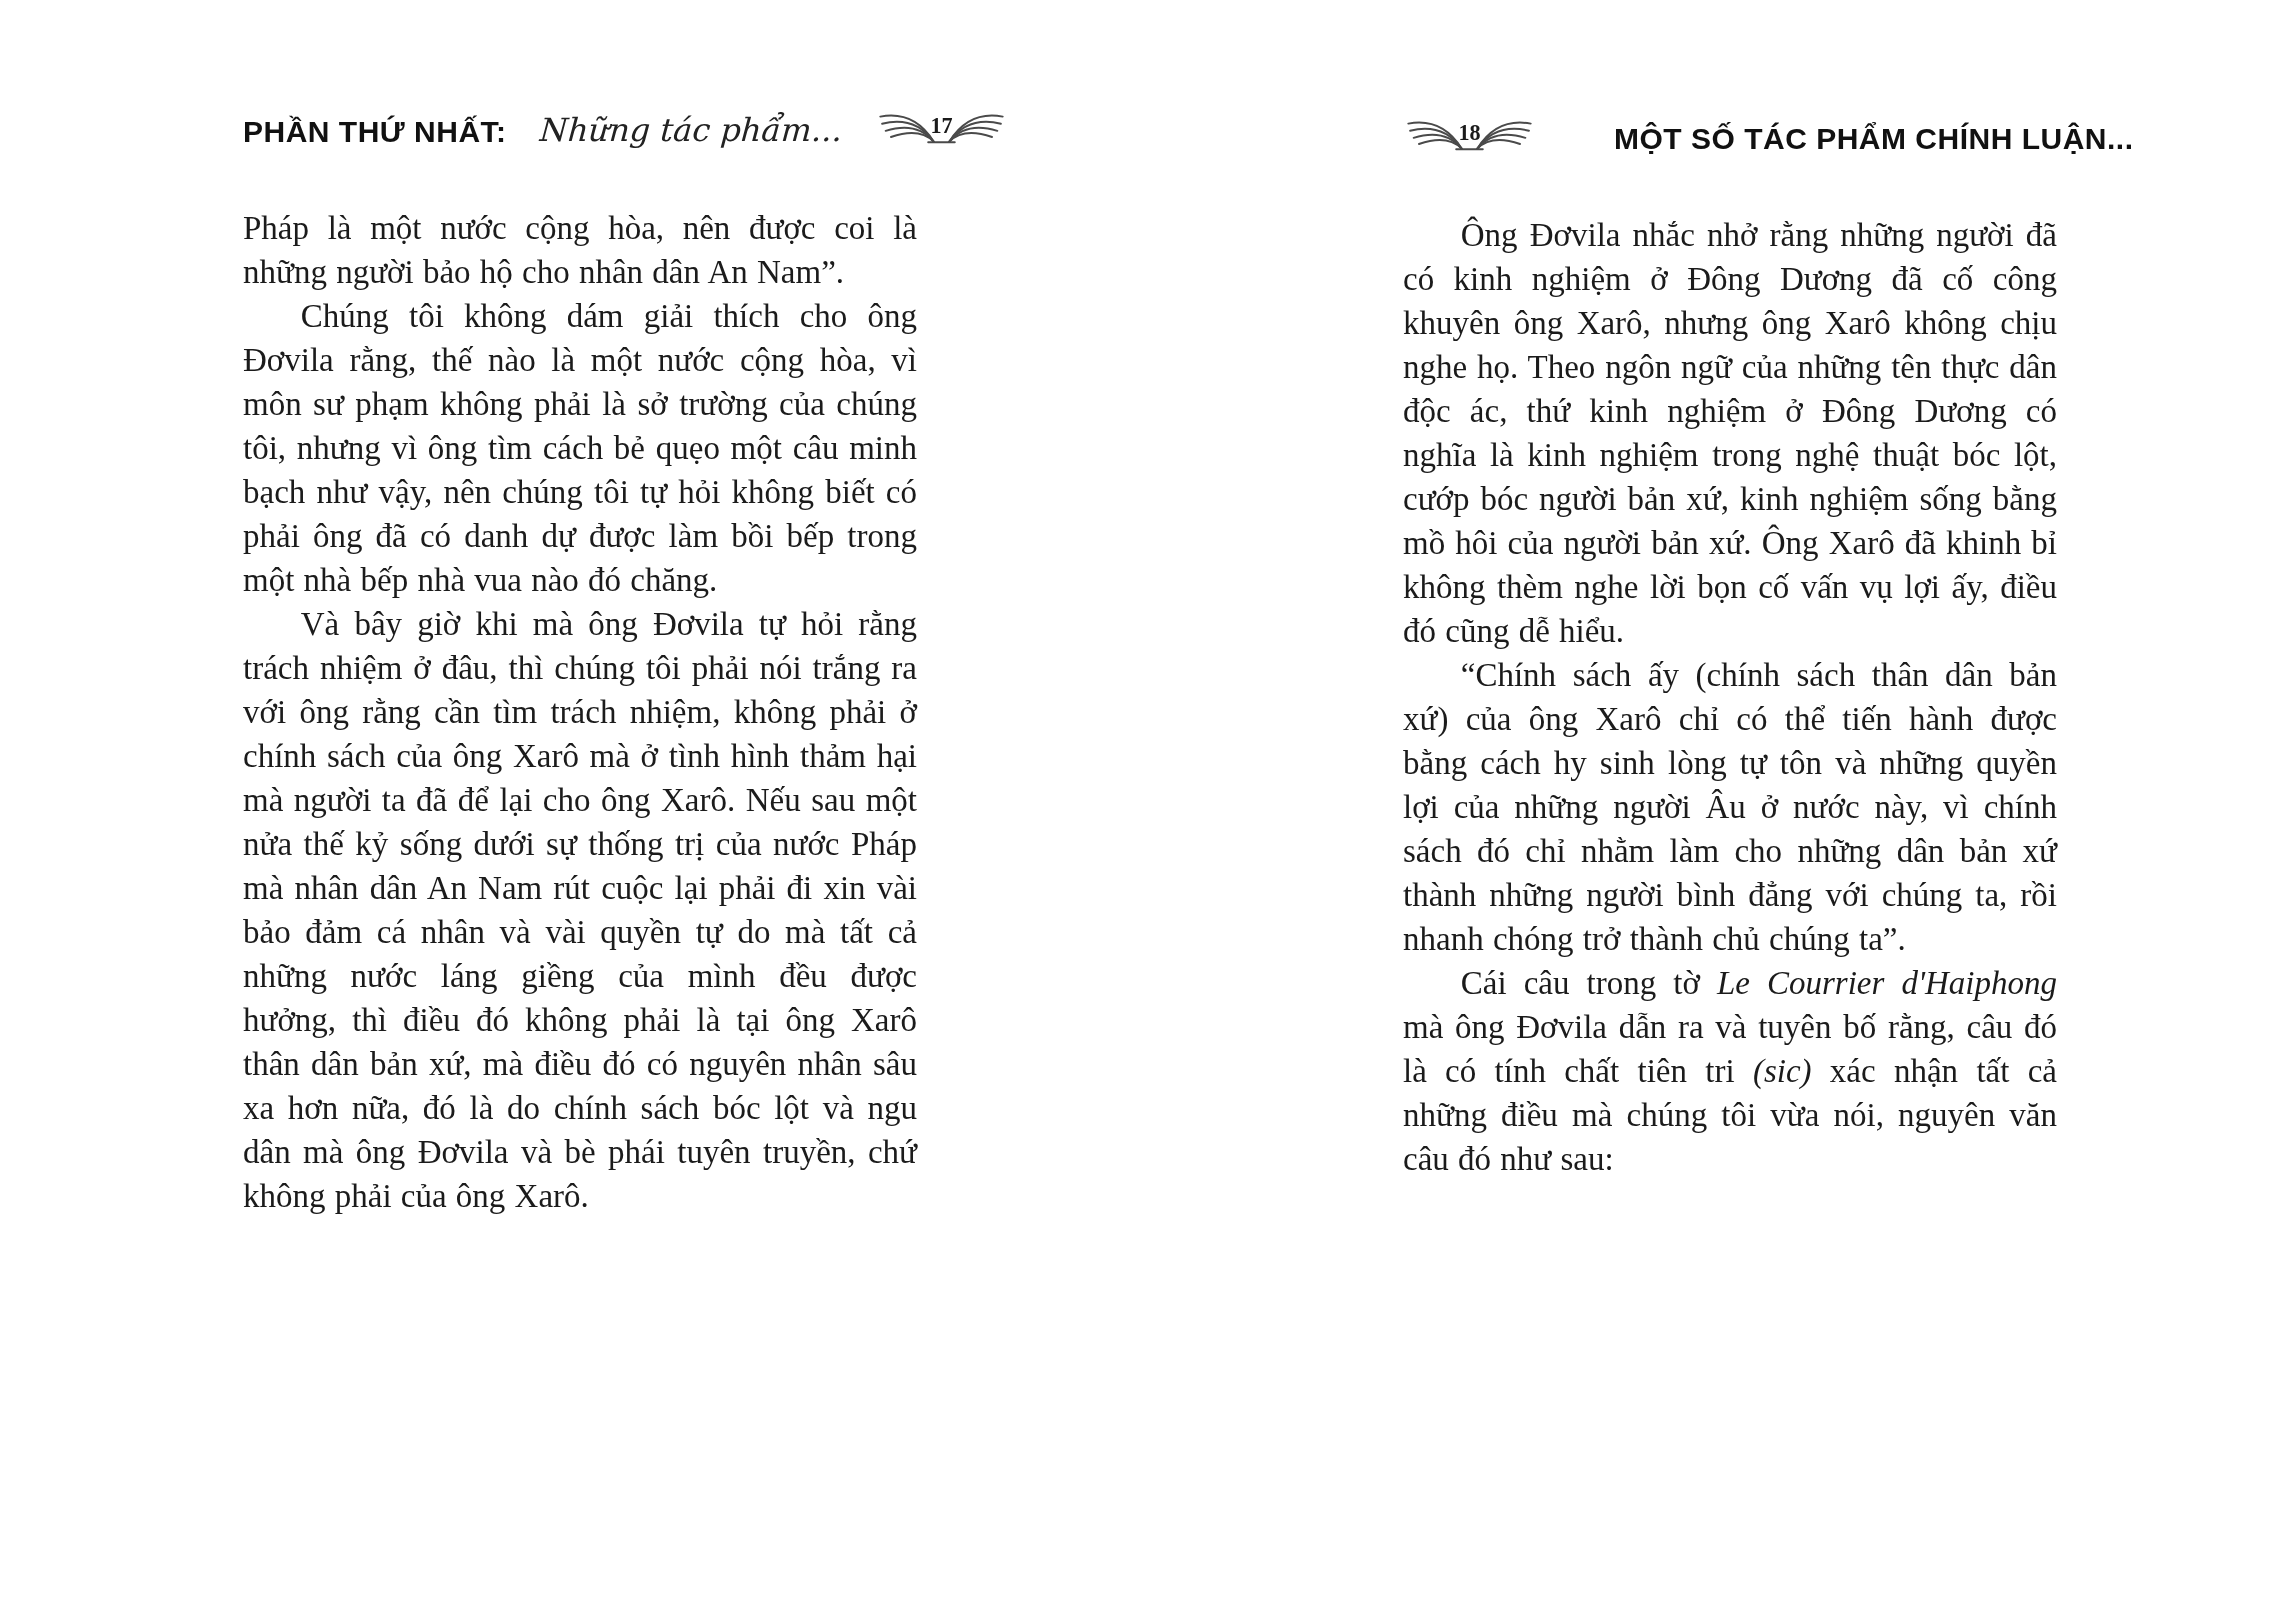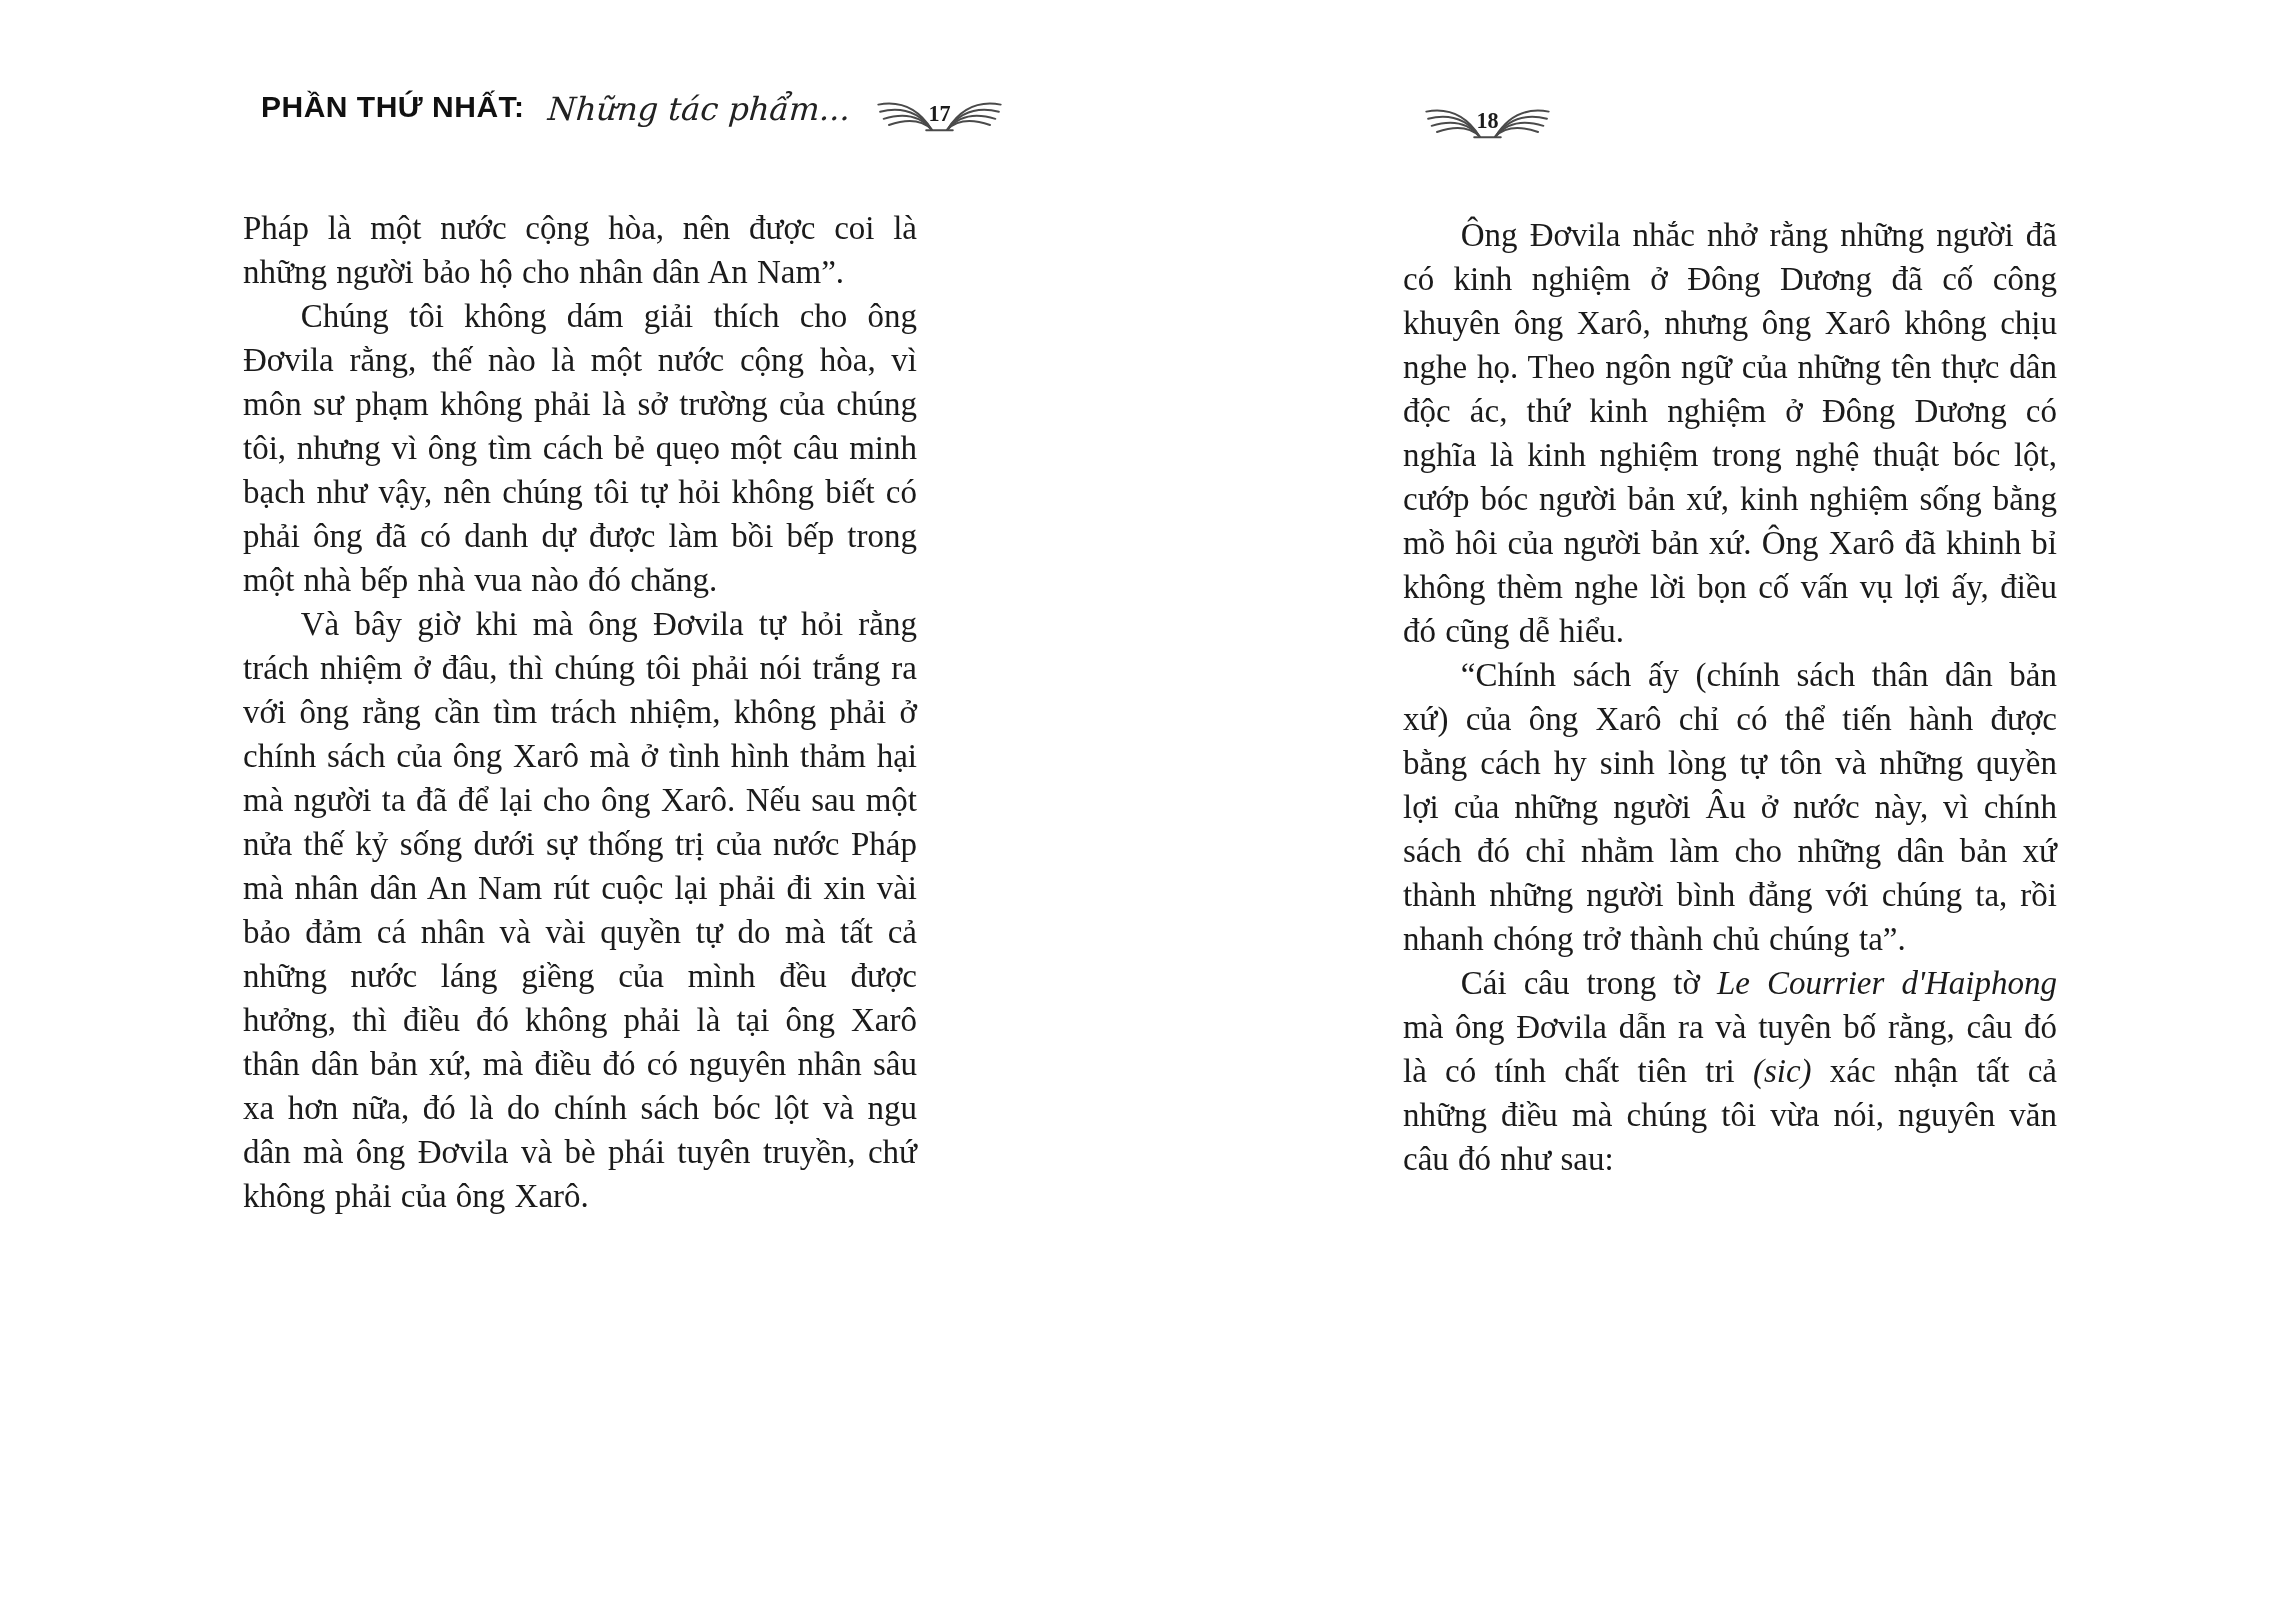--- a/index.html
+++ b/index.html
@@ -8,22 +8,22 @@
     font-family: "Liberation Serif", serif;
     color: #1b1b1b;
     overflow: hidden;
   }
   .spread { display: flex; width: 2293px; height: 1621px; }
   .page { width: 1146px; position: relative; box-sizing: border-box; }
   .page-left  { padding: 90px 229px 0 243px; }
   .page-right { padding: 97px 235px 0 257px; }
 
   .page-header {
-    display: flex; align-items: flex-start; gap: 23px;
-    height: 59px; margin-bottom: 57px; margin-left: 18px;
+    display: flex; align-items: flex-end; gap: 33px;
+    height: 59px; margin-bottom: 57px;
   }
   .header-label {
     font-family: "Liberation Sans", sans-serif;
     font-weight: bold; font-size: 30px; letter-spacing: 0.5px;
     white-space: nowrap; color: #111;
   }
   .header-script {
     font-family: "DejaVu Serif", serif;
     font-style: italic; font-size: 32px; white-space: nowrap;
     color: #222; transform: skewX(-4deg);
@@ -90,20 +90,21 @@
           <path d="M66,43 Q47,20 12,31"></path>
           <path d="M66,43 Q50,27 18,38"></path>
           <path d="M84,43 Q106,8 144,15"></path>
           <path d="M84,43 Q105,14 142,23"></path>
           <path d="M84,43 Q103,20 138,31"></path>
           <path d="M84,43 Q100,27 132,38"></path>
           <path d="M60,44 L90,44"></path>
         </g>
         <text x="75" y="33" text-anchor="middle" font-size="25">18</text>
       </svg>
+      <span class="header-title-right">MỘT SỐ TÁC PHẨM CHÍNH LUẬN...</span>
     </div>
     <div class="body-text">
         <p class="para"><span>Ông Đơvila nhắc nhở rằng những người đã có kinh nghiệm ở Đông Dương đã cố công khuyên ông Xarô, nhưng ông Xarô không chịu nghe họ. Theo ngôn ngữ của những tên thực dân độc ác, thứ kinh nghiệm ở Đông Dương có nghĩa là kinh nghiệm trong nghệ thuật bóc lột, cướp bóc người bản xứ, kinh nghiệm sống bằng mồ hôi của người bản xứ. Ông Xarô đã khinh bỉ không thèm nghe lời bọn cố vấn vụ lợi ấy, điều đó cũng dễ hiểu.</span></p>
         <p class="para"><span>“Chính sách ấy (chính sách thân dân bản xứ) của ông Xarô chỉ có thể tiến hành được bằng cách hy sinh lòng tự tôn và những quyền lợi của những người Âu ở nước này, vì chính sách đó chỉ nhằm làm cho những dân bản xứ thành những người bình đẳng với chúng ta, rồi nhanh chóng trở thành chủ chúng ta”.</span></p>
         <p class="para"><span>Cái câu trong tờ </span><span class="italic">Le Courrier d'Haiphong</span><span> mà ông Đơvila dẫn ra và tuyên bố rằng, câu đó là có tính chất tiên tri </span><span class="italic">(sic)</span><span> xác nhận tất cả những điều mà chúng tôi vừa nói, nguyên văn câu đó như sau:</span></p>
       </div>
   </div>
 
 </div>
 

